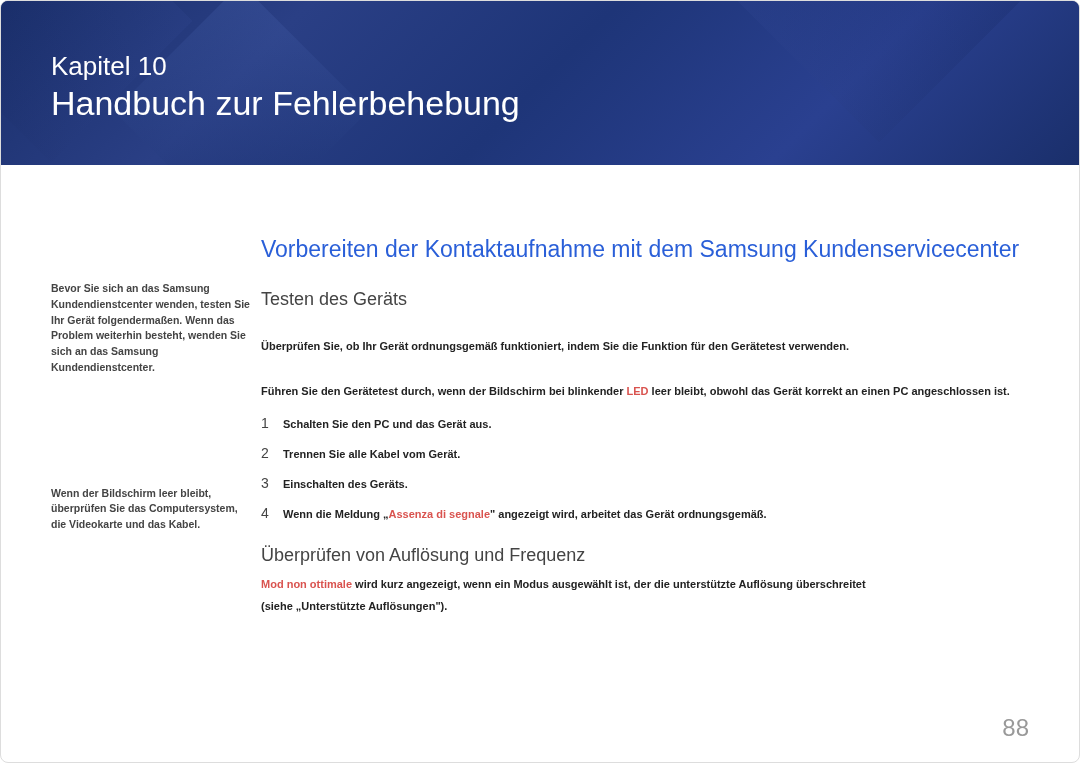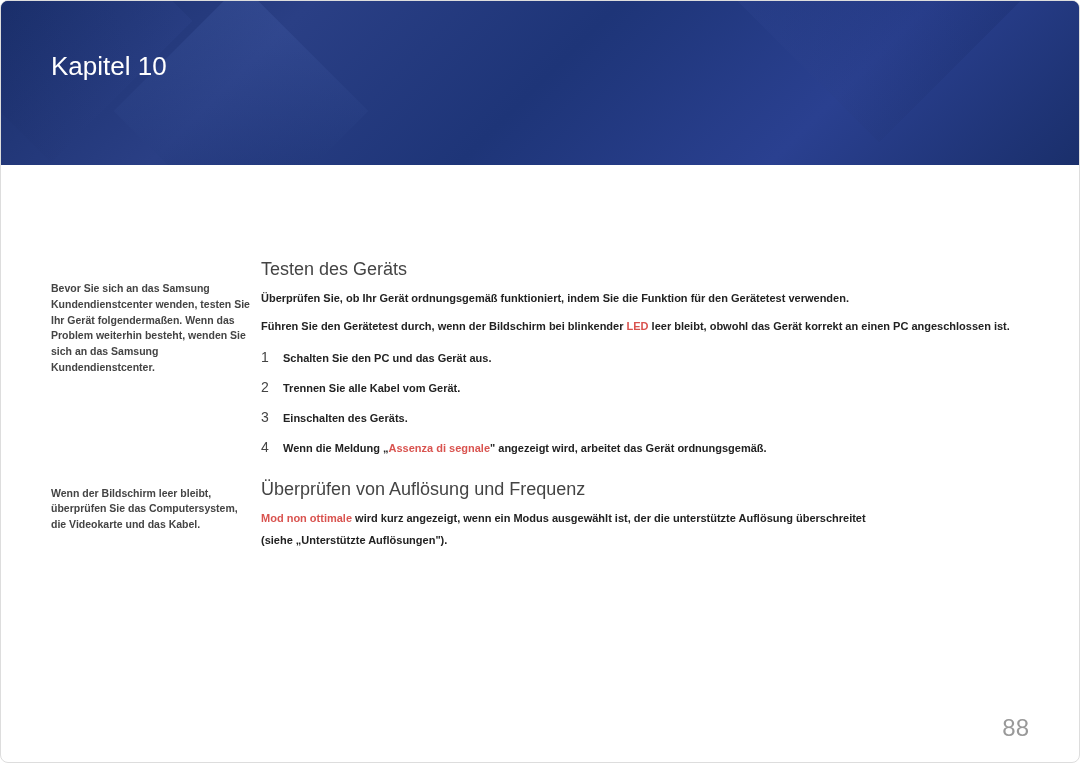--- a/index.html
+++ b/index.html
@@ -93,21 +93,21 @@
   font-size: 18px;
   font-weight: 400;
   color: #444;
   margin-top: 24px;
 }
 .body-text {
   font-size: 11px;
   font-weight: 600;
   color: #222;
   line-height: 1.6;
-  margin-top: 10px;
+  margin-top: 28px;
 }
 .inline-red {
   color: #d9534f;
   font-weight: 600;
 }
 .steps {
   margin-top: 14px;
 }
 .step {
   display: flex;
@@ -146,32 +146,34 @@
   color: #999;
   font-weight: 400;
 }
 </style>
 </head>
 <body>
 
 <div class="header">
   <div class="cube-overlay"></div>
   <div class="chapter-label">Kapitel 10</div>
+  <div class="chapter-title">Handbuch zur Fehlerbehebung</div>
 </div>
 
 <div class="content">
   <div class="sidebar">
     <div class="side-note-1">
       <span>Bevor Sie sich an das Samsung Kundendienstcenter wenden, testen Sie Ihr Gerät folgendermaßen. Wenn das Problem weiterhin besteht, wenden Sie sich an das Samsung</span>
       <span class="side-highlight">Kundendienstcenter.</span>
     </div>
     <div class="side-note-2">Wenn der Bildschirm leer bleibt, überprüfen Sie das Computersystem, die Videokarte und das Kabel.</div>
   </div>
 
   <div class="main">
+    <div class="section-heading">Vorbereiten der Kontaktaufnahme mit dem Samsung Kundenservicecenter</div>
 
     <div class="sub-heading">Testen des Geräts</div>
     <div class="body-text">Überprüfen Sie, ob Ihr Gerät ordnungsgemäß funktioniert, indem Sie die Funktion für den Gerätetest verwenden.</div>
     <div class="body-text">
       <span>Führen Sie den Gerätetest durch, wenn der Bildschirm bei blinkender</span>
       <span class="inline-red">LED</span>
       <span>leer bleibt, obwohl das Gerät korrekt an einen PC angeschlossen ist.</span>
     </div>
 
     <div class="steps">

